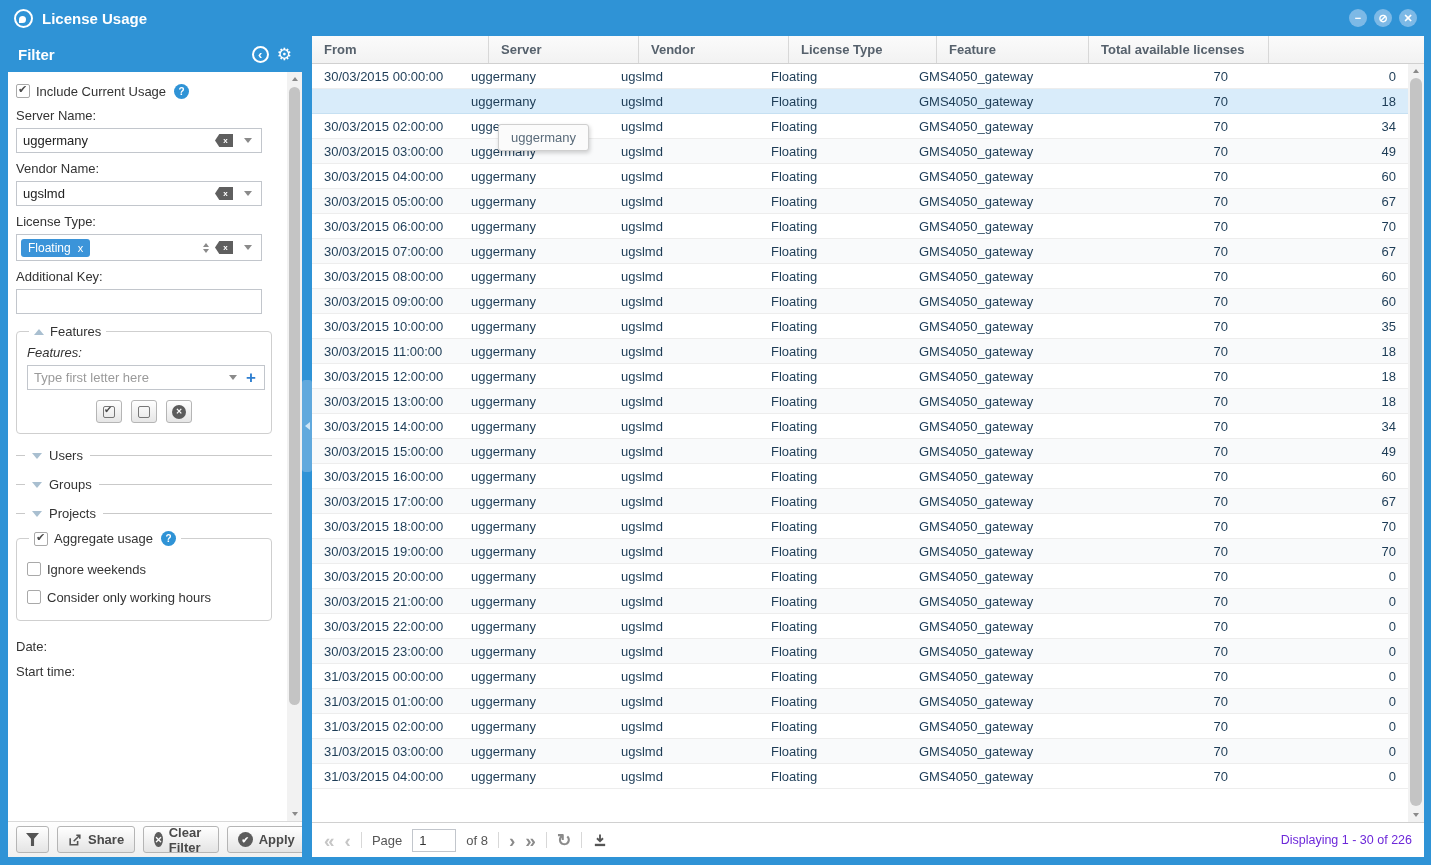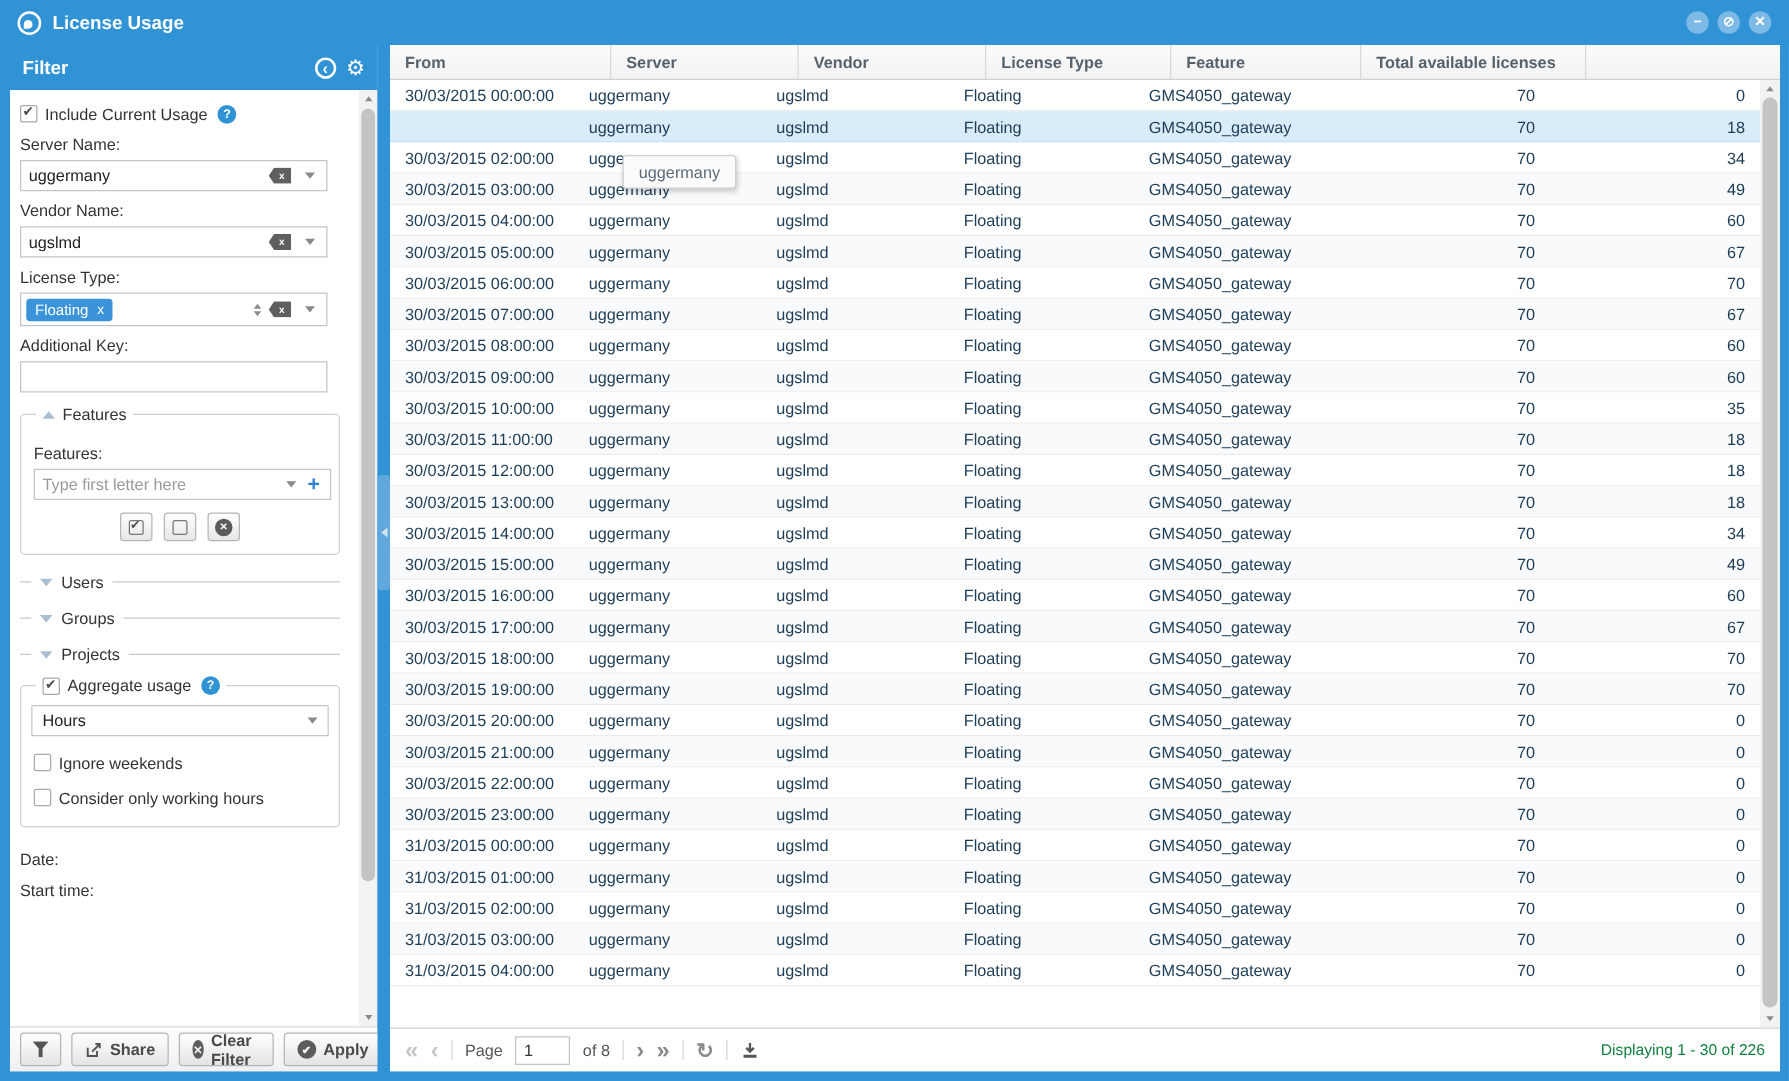--- a/index.html
+++ b/index.html
@@ -110,21 +110,21 @@
   .gscroll .thumb { position:absolute; left:2px; right:2px; top:14px; bottom:16px; background:#c4c4c4; border-radius:6px; cursor:pointer; }
 
   
   .pager { flex:none; height:35px; border-top:1px solid #d0d0d0; background:#fff; display:flex; align-items:center; padding:0 12px; gap:10px; color:#555; }
   .pg-ic { font-size:19px; font-weight:bold; line-height:1; cursor:pointer; }
   .pg-ic.disabled { color:#c6c6c6; cursor:default; }
   .pg-ic.enabled { color:#8b8b8b; }
   .pg-sep { width:1px; height:16px; background:#d8d8d8; }
   .page-input { width:44px; height:23px; border:1px solid #c2c6cc; text-align:left; padding:0 6px; font:13px "Liberation Sans",sans-serif; color:#333; }
   .refresh { font-size:17px; color:#8b8b8b; font-weight:bold; cursor:pointer; }
-  .pager .status { margin-left:auto; color:#15803d; font-size:12.5px; }
+  .pager .status { margin-left:auto; color:#6d28d9; font-size:12.5px; }
 </style>
 </head>
 <body>
 
 <div class="window">
 
   <div class="titlebar">
     <div class="app-icon"></div>
     <div class="win-title">License Usage</div>
     <div class="win-buttons">
@@ -205,21 +205,21 @@
         <label class="flabel">Additional Key:</label>
         <div class="field">
           <input value="" style="">
         </div>
 
         <fieldset class="fgroup">
           <legend>
             <span class="tri-up-c"></span>
             <span>Features</span>
           </legend>
-          <label class="flabel" style="margin-top:14px;">Features:</label>
+          <label class="flabel" style="margin-top:4px;font-style:italic;">Features:</label>
           <div class="field" style="width:100%;">
             <input placeholder="Type first letter here" style="">
             <span class="trig arrow-trig">
                 <span class="tri-down"></span>
               </span>
             <span class="trig" style="color:#2f7fd0;font-weight:bold;font-size:17px;margin-right:8px;">+</span>
           </div>
           <div class="mini-btns">
             <span class="mini-btn">
                 <span class="mini-cb checked"></span>
@@ -254,24 +254,20 @@
               <span class="line"></span>
             </div>
           </div>
 
         <fieldset class="fgroup">
           <legend>
             <span class="cb checked"></span>
             <span>Aggregate usage</span>
             <span class="help">?</span>
           </legend>
-          <div class="select" style="margin-top:6px;">
-            <span>Hours</span>
-            <span class="tri-down"></span>
-          </div>
           <div class="checkline" style="margin-top:14px;">
             <span class="cb"></span>
             <span class="txt">Ignore weekends</span>
           </div>
           <div class="checkline" style="margin-top:12px;">
             <span class="cb"></span>
             <span class="txt">Consider only working hours</span>
           </div>
         </fieldset>
 

